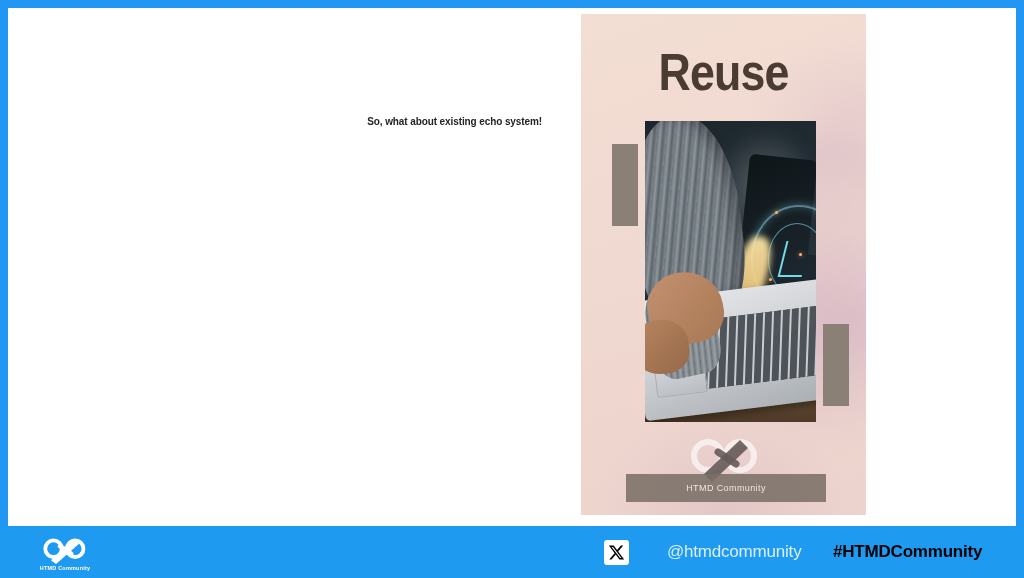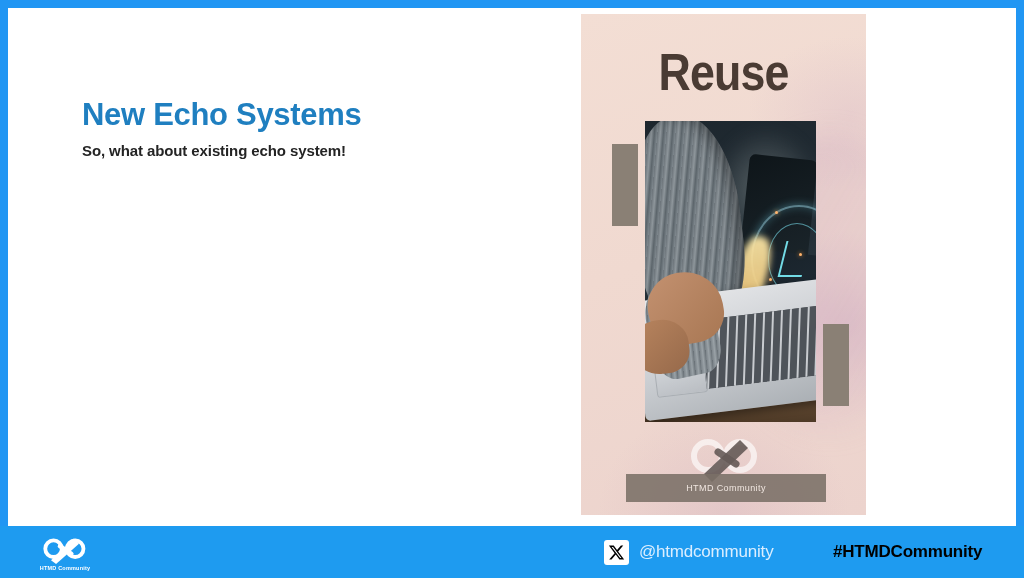--- a/index.html
+++ b/index.html
@@ -27,26 +27,27 @@
   }
   .title-line{
     font-size:31px;
     font-weight:bold;
     color:#1f7fc0;
     line-height:1.22;
     letter-spacing:-0.3px;
     white-space:nowrap;
   }
   #slide-subtitle{
-    margin-top:8px;
-    font-size:15px;
+    margin-top:20px;
+    font-size:10px;
     font-weight:bold;
     color:#242424;
     letter-spacing:-0.1px;
     white-space:nowrap;
+    text-align:right;
   }
 
   
   #poster{
     position:absolute;
     left:573px; top:6px;
     width:285px; height:501px;
     background:
       radial-gradient(ellipse 200px 150px at 92% 62%, rgba(198,160,190,0.38) 0%, rgba(198,160,190,0) 62%),
       radial-gradient(ellipse 160px 120px at 95% 20%, rgba(205,170,195,0.25) 0%, rgba(205,170,195,0) 65%),
@@ -255,36 +256,35 @@
     position:absolute; left:604px; top:0;
     height:52px; display:flex; align-items:center; gap:10px;
   }
   #x-icon{
     width:25px; height:25px;
     background:#ffffff;
     border-radius:3px;
     display:flex; align-items:center; justify-content:center;
   }
   #handle-text{
-    font-size:17px; color:#dbeeff; letter-spacing:-0.2px;
+    font-size:17px; color:#dbeeff; letter-spacing:-0.2px;margin-left:28px;
   }
   #hashtag-text{
     position:absolute; left:833px; top:0;
     height:52px; display:flex; align-items:center;
     font-size:17px; color:#000000; font-weight:bold; letter-spacing:-0.2px;
   }
 </style>
 </head>
 <body>
 
 <div id="slide-frame">
   <div id="slide-canvas">
 
     <div id="title-block">
-      <div class="title-line">New Echo Systems</div>
       <div id="slide-subtitle">So, what about existing echo system!</div>
     </div>
 
     <div id="poster">
       <div id="poster-swoosh"></div>
 
       <div id="poster-heading">Reuse</div>
 
       <div class="deco-rect" id="deco-rect-left"></div>
       <div class="deco-rect" id="deco-rect-right"></div>

